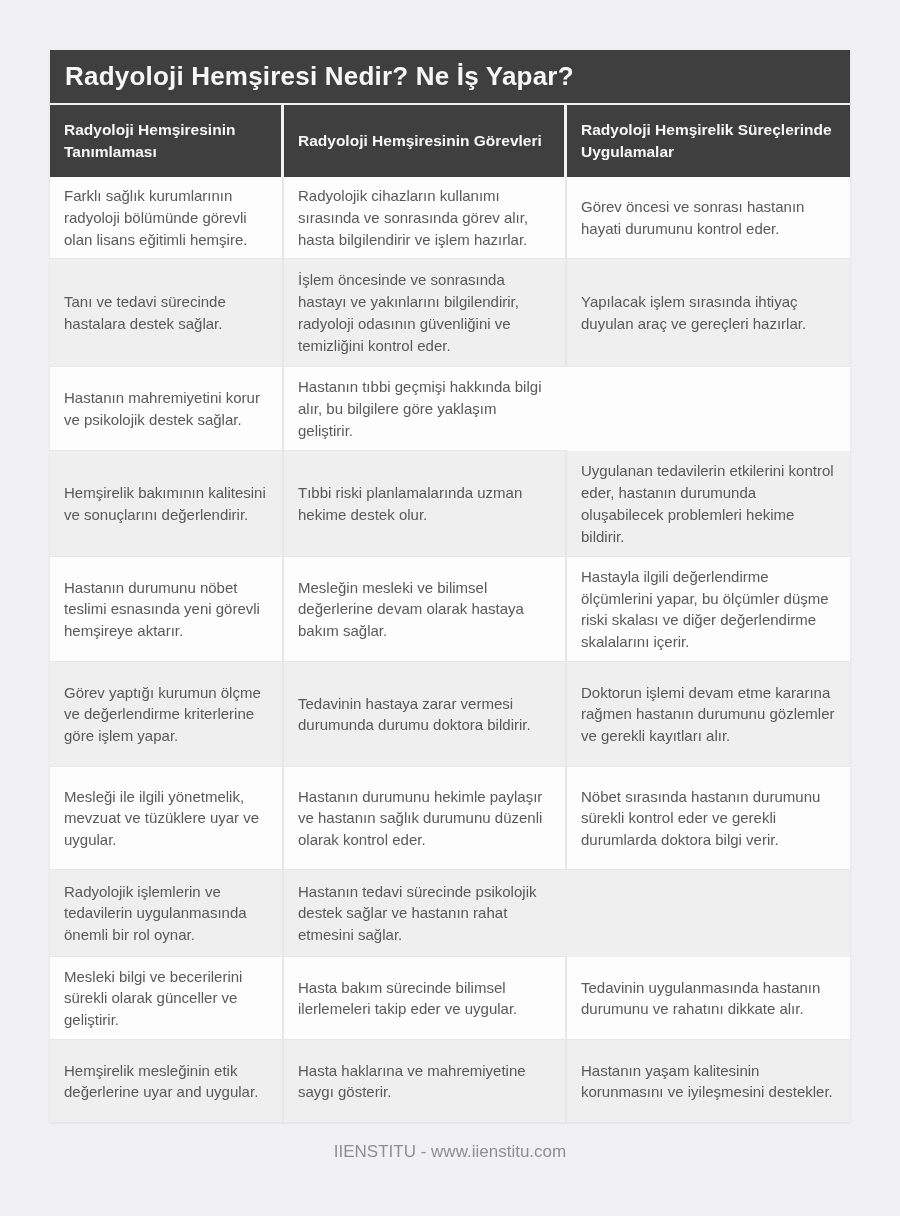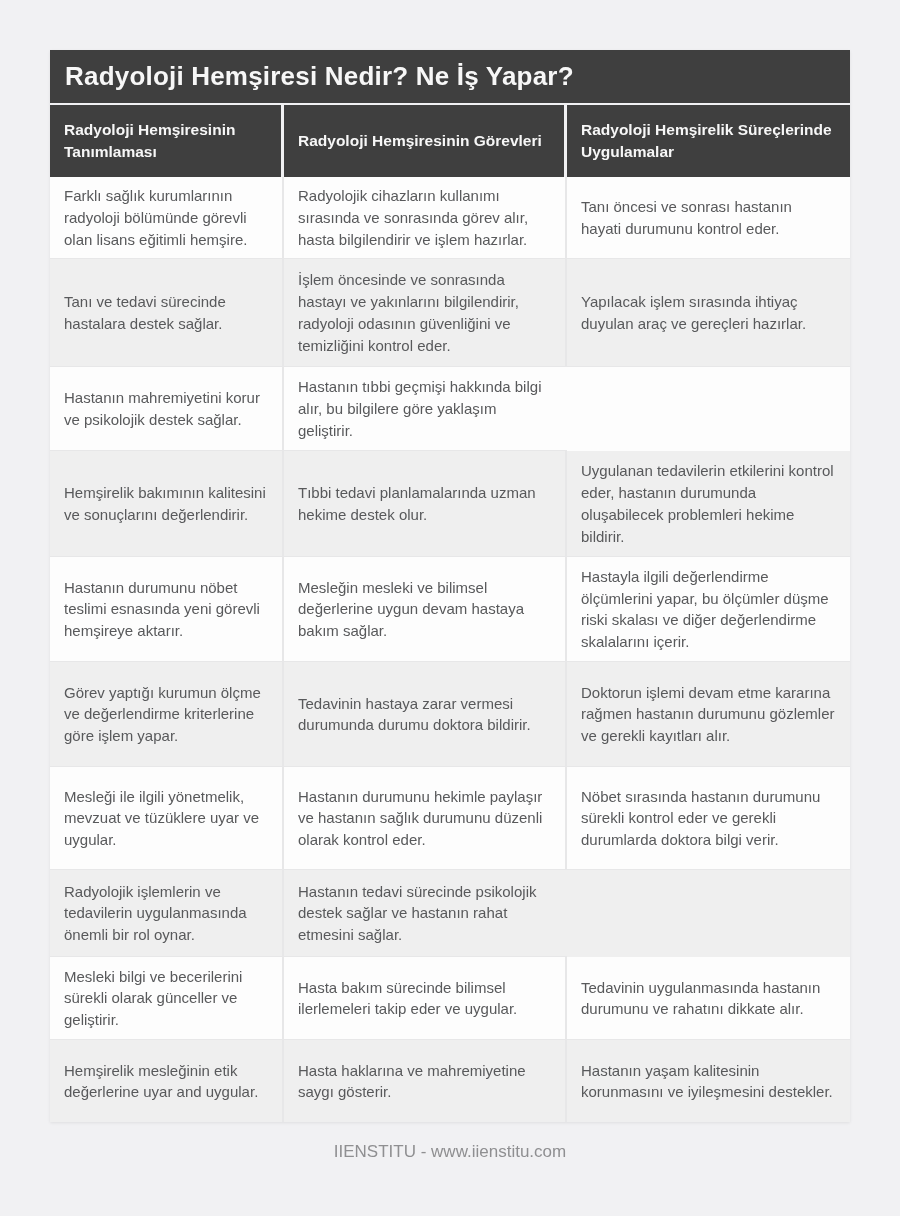--- a/index.html
+++ b/index.html
@@ -85,39 +85,39 @@
   <div class="head-row">
     <div class="head-cell">Radyoloji Hemşiresinin Tanımlaması</div>
     <div class="head-cell">Radyoloji Hemşiresinin Görevleri</div>
     <div class="head-cell">Radyoloji Hemşirelik Süreçlerinde Uygulamalar</div>
   </div>
 
   <div class="tbody">
     <div class="row">
       <div class="cell">Farklı sağlık kurumlarının radyoloji bölümünde görevli olan lisans eğitimli hemşire.</div>
       <div class="cell">Radyolojik cihazların kullanımı sırasında ve sonrasında görev alır, hasta bilgilendirir ve işlem hazırlar.</div>
-      <div class="cell">Tanı öncesi ve sonrası hastanın hayati durumunu kontrol eder.</div>
+      <div class="cell">Görev öncesi ve sonrası hastanın hayati durumunu kontrol eder.</div>
     </div>
     <div class="row">
       <div class="cell">Tanı ve tedavi sürecinde hastalara destek sağlar.</div>
       <div class="cell">İşlem öncesinde ve sonrasında hastayı ve yakınlarını bilgilendirir, radyoloji odasının güvenliğini ve temizliğini kontrol eder.</div>
       <div class="cell">Yapılacak işlem sırasında ihtiyaç duyulan araç ve gereçleri hazırlar.</div>
     </div>
     <div class="row">
       <div class="cell">Hastanın mahremiyetini korur ve psikolojik destek sağlar.</div>
       <div class="cell">Hastanın tıbbi geçmişi hakkında bilgi alır, bu bilgilere göre yaklaşım geliştirir.</div>
     </div>
     <div class="row">
       <div class="cell">Hemşirelik bakımının kalitesini ve sonuçlarını değerlendirir.</div>
-      <div class="cell">Tıbbi tedavi planlamalarında uzman hekime destek olur.</div>
+      <div class="cell">Tıbbi riski planlamalarında uzman hekime destek olur.</div>
       <div class="cell">Uygulanan tedavilerin etkilerini kontrol eder, hastanın durumunda oluşabilecek problemleri hekime bildirir.</div>
     </div>
     <div class="row">
       <div class="cell">Hastanın durumunu nöbet teslimi esnasında yeni görevli hemşireye aktarır.</div>
-      <div class="cell">Mesleğin mesleki ve bilimsel değerlerine uygun devam hastaya bakım sağlar.</div>
+      <div class="cell">Mesleğin mesleki ve bilimsel değerlerine devam olarak hastaya bakım sağlar.</div>
       <div class="cell">Hastayla ilgili değerlendirme ölçümlerini yapar, bu ölçümler düşme riski skalası ve diğer değerlendirme skalalarını içerir.</div>
     </div>
     <div class="row">
       <div class="cell">Görev yaptığı kurumun ölçme ve değerlendirme kriterlerine göre işlem yapar.</div>
       <div class="cell">Tedavinin hastaya zarar vermesi durumunda durumu doktora bildirir.</div>
       <div class="cell">Doktorun işlemi devam etme kararına rağmen hastanın durumunu gözlemler ve gerekli kayıtları alır.</div>
     </div>
     <div class="row">
       <div class="cell">Mesleği ile ilgili yönetmelik, mevzuat ve tüzüklere uyar ve uygular.</div>
       <div class="cell">Hastanın durumunu hekimle paylaşır ve hastanın sağlık durumunu düzenli olarak kontrol eder.</div>

